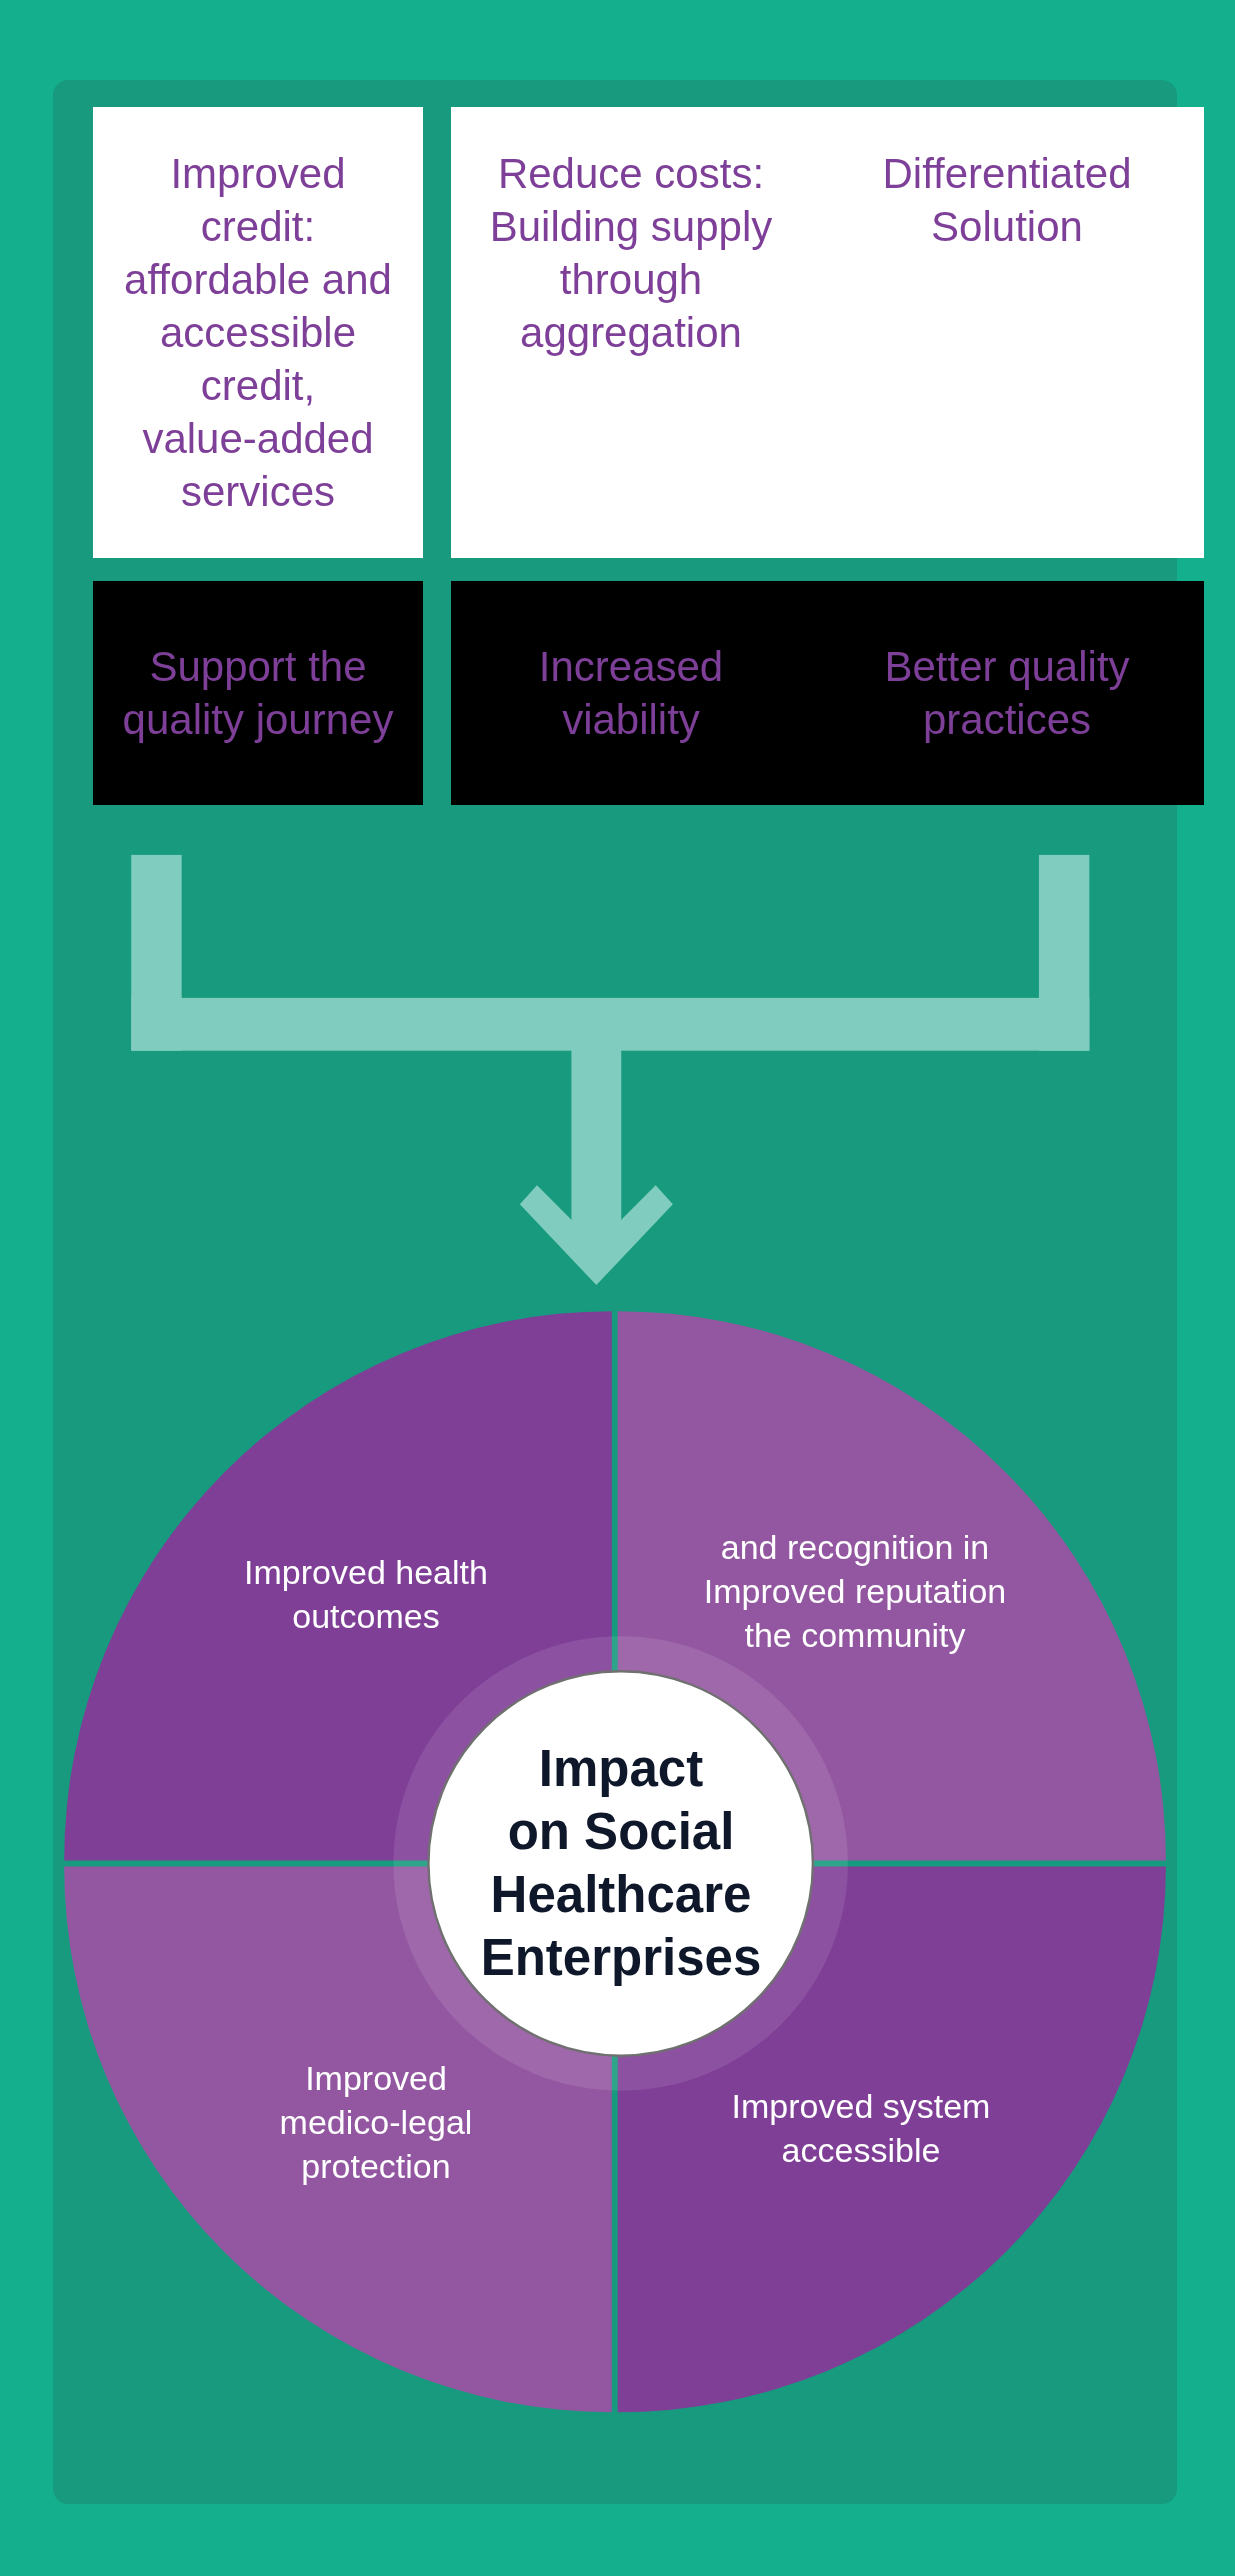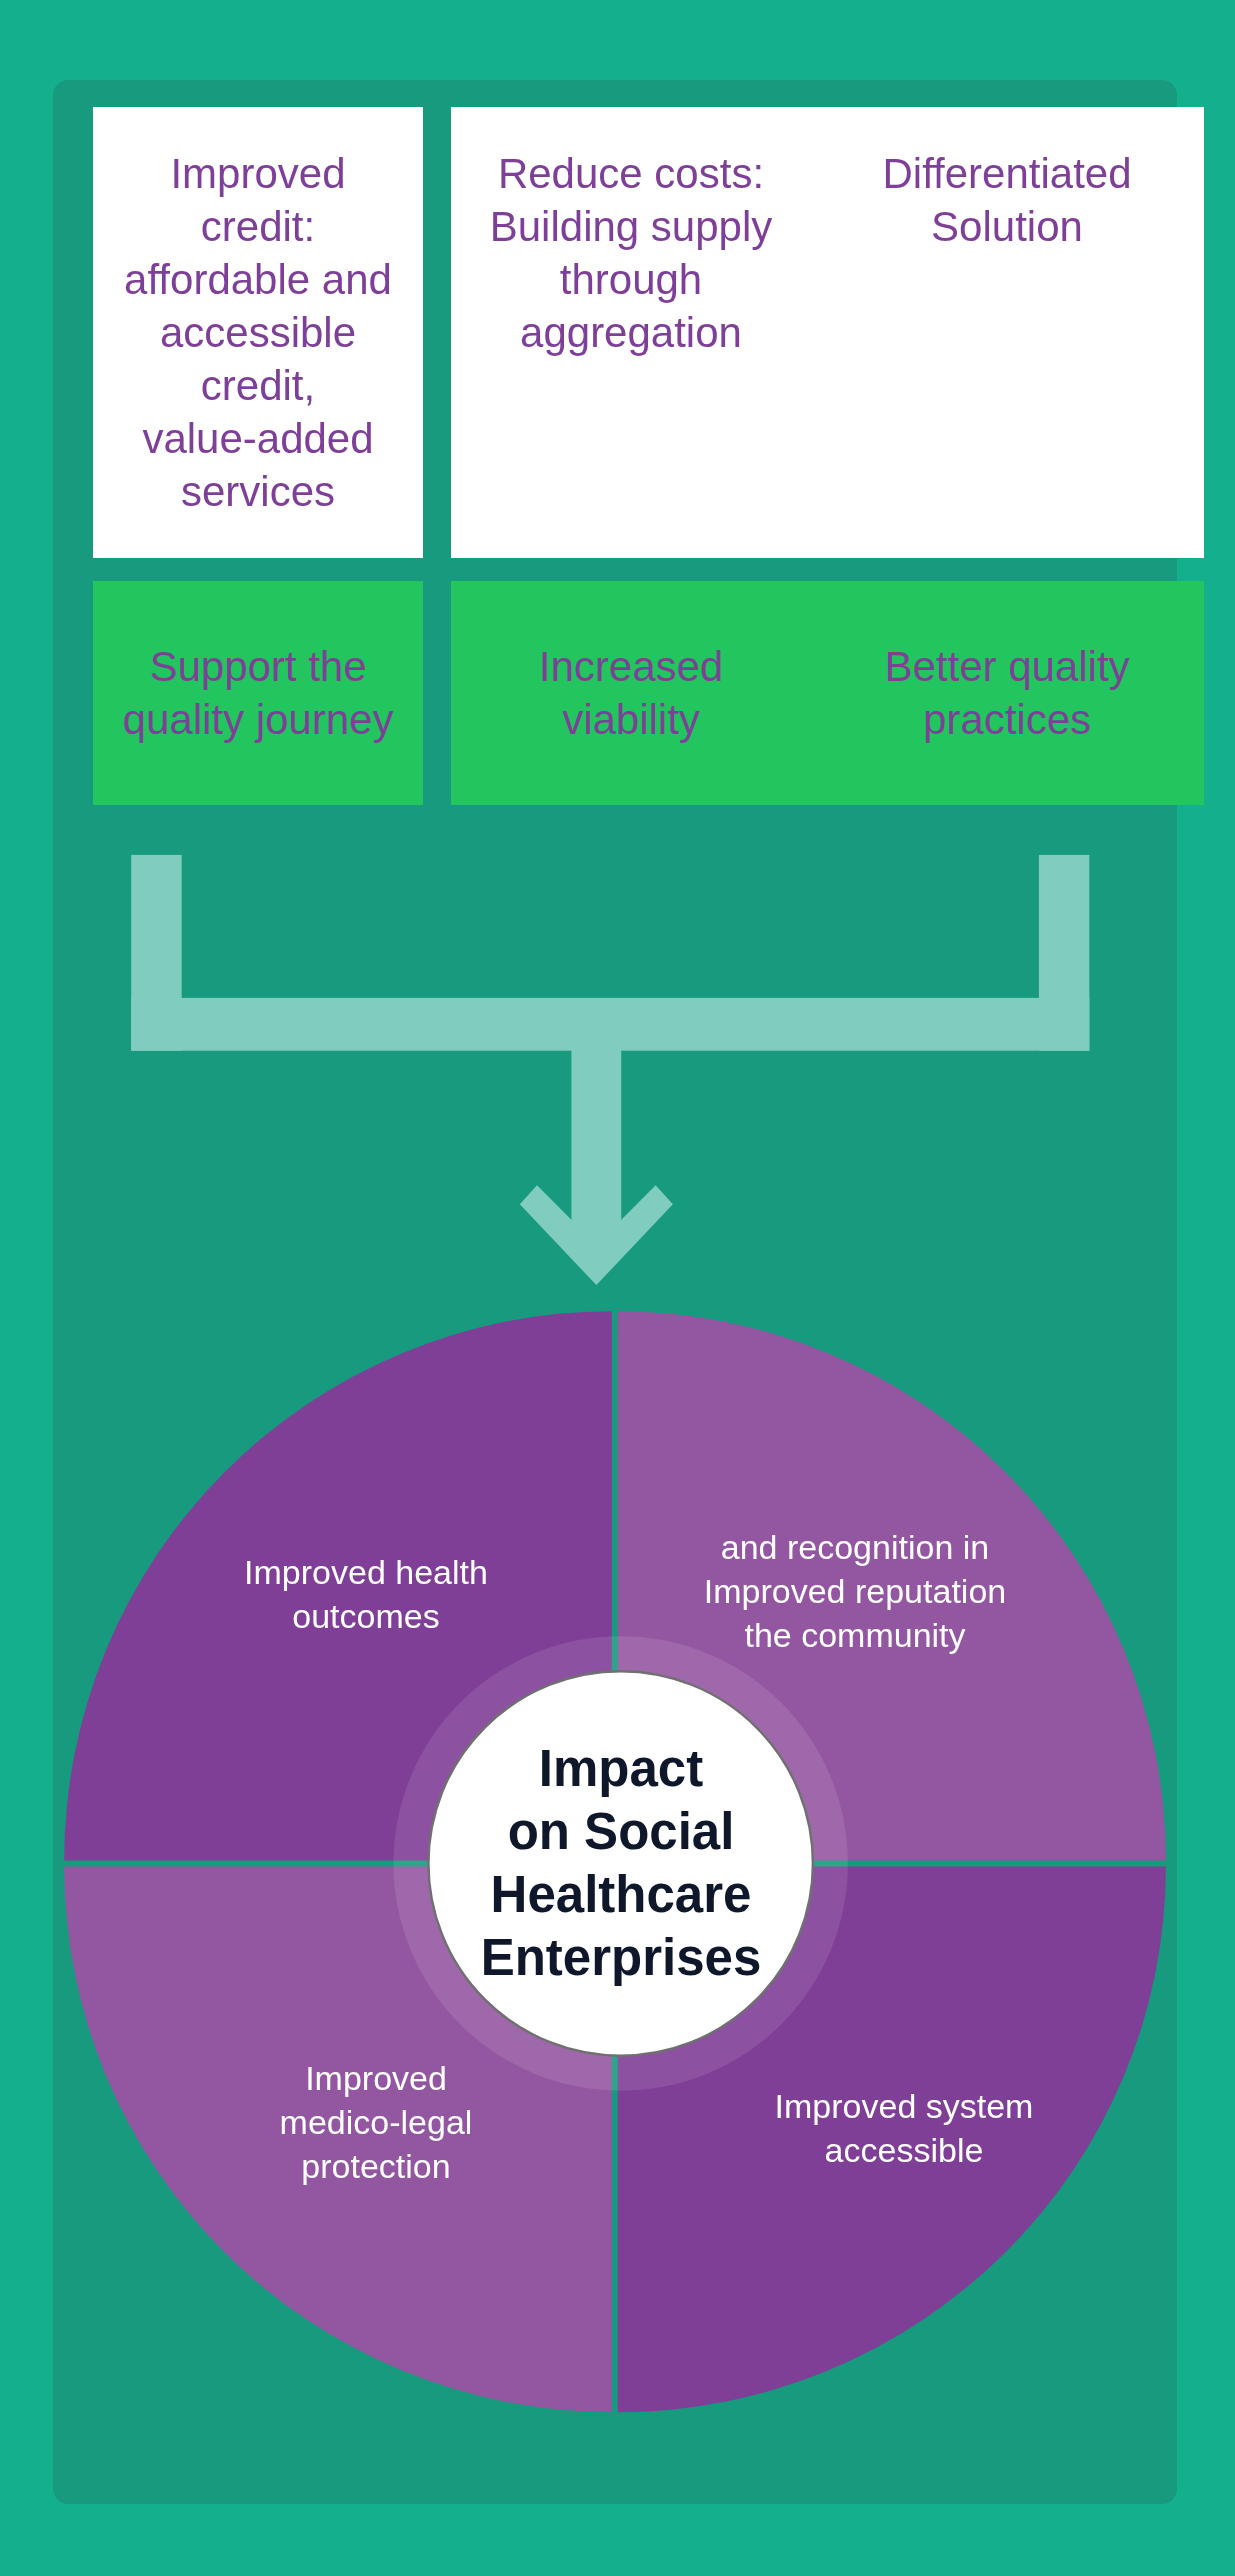--- a/index.html
+++ b/index.html
@@ -2,21 +2,21 @@
 <html style="font-size:9.5px"><head>
 <meta charset="utf-8">
 <style>
   html, body { margin:0; padding:0; }
   body { width:1236px; height:2576px; background:#14AF8C; position:relative; overflow:hidden;
          font-family:"Liberation Sans", sans-serif; }
   .panel { position:absolute; left:53px; top:80px; width:1124px; height:2424px; background:#179A7D; border-radius:15.4px; }
   .box { position:absolute; box-sizing:border-box; display:flex; justify-content:center; text-align:center;
          color:#7E3F98; font-size:42px; line-height:53px; }
   .top-box { top:107px; height:451px; background:#ffffff; align-items:flex-start; padding:40px 13px 0 13px; }
-  .bottom-box { top:581px; height:224px; background:#22c55e; align-items:center; padding:0 10.7px; }
+  .bottom-box { top:581px; height:224px; background:#000000; align-items:center; padding:0 10.7px; }
   .c1 { left:93px; width:330px; }
   .c2 { left:451px; width:360px; }
   .c3 { left:810px; width:394px; }
   .box span { display:block; }
   svg.diagram { position:absolute; left:0; top:0; }
   .seg-label { position:absolute; color:#ffffff; font-size:34px; line-height:44px; text-align:center;
                transform:translate(-50%, -50%); white-space:nowrap; }
   .center-label { position:absolute; left:621px; top:1863px; transform:translate(-50%,-50%);
                   color:#0f172a; font-weight:bold; font-size:51px; line-height:63px; text-align:center; white-space:nowrap; }
 </style>
@@ -99,21 +99,21 @@
 <div class="seg-label" style="left:855px; top:1591px;">
   <div>and recognition in</div>
   <div>Improved reputation</div>
   <div>the community</div>
 </div>
 <div class="seg-label" style="left:376px; top:2122px;">
   <div>Improved</div>
   <div>medico-legal</div>
   <div>protection</div>
 </div>
-<div class="seg-label" style="left:904px; top:2128px;">
+<div class="seg-label" style="left:861px; top:2128px;">
   <div>Improved system</div>
   <div>accessible</div>
 </div>
 
 <div class="center-label">
   <div>Impact</div>
   <div>on Social</div>
   <div>Healthcare</div>
   <div>Enterprises</div>
 </div>

